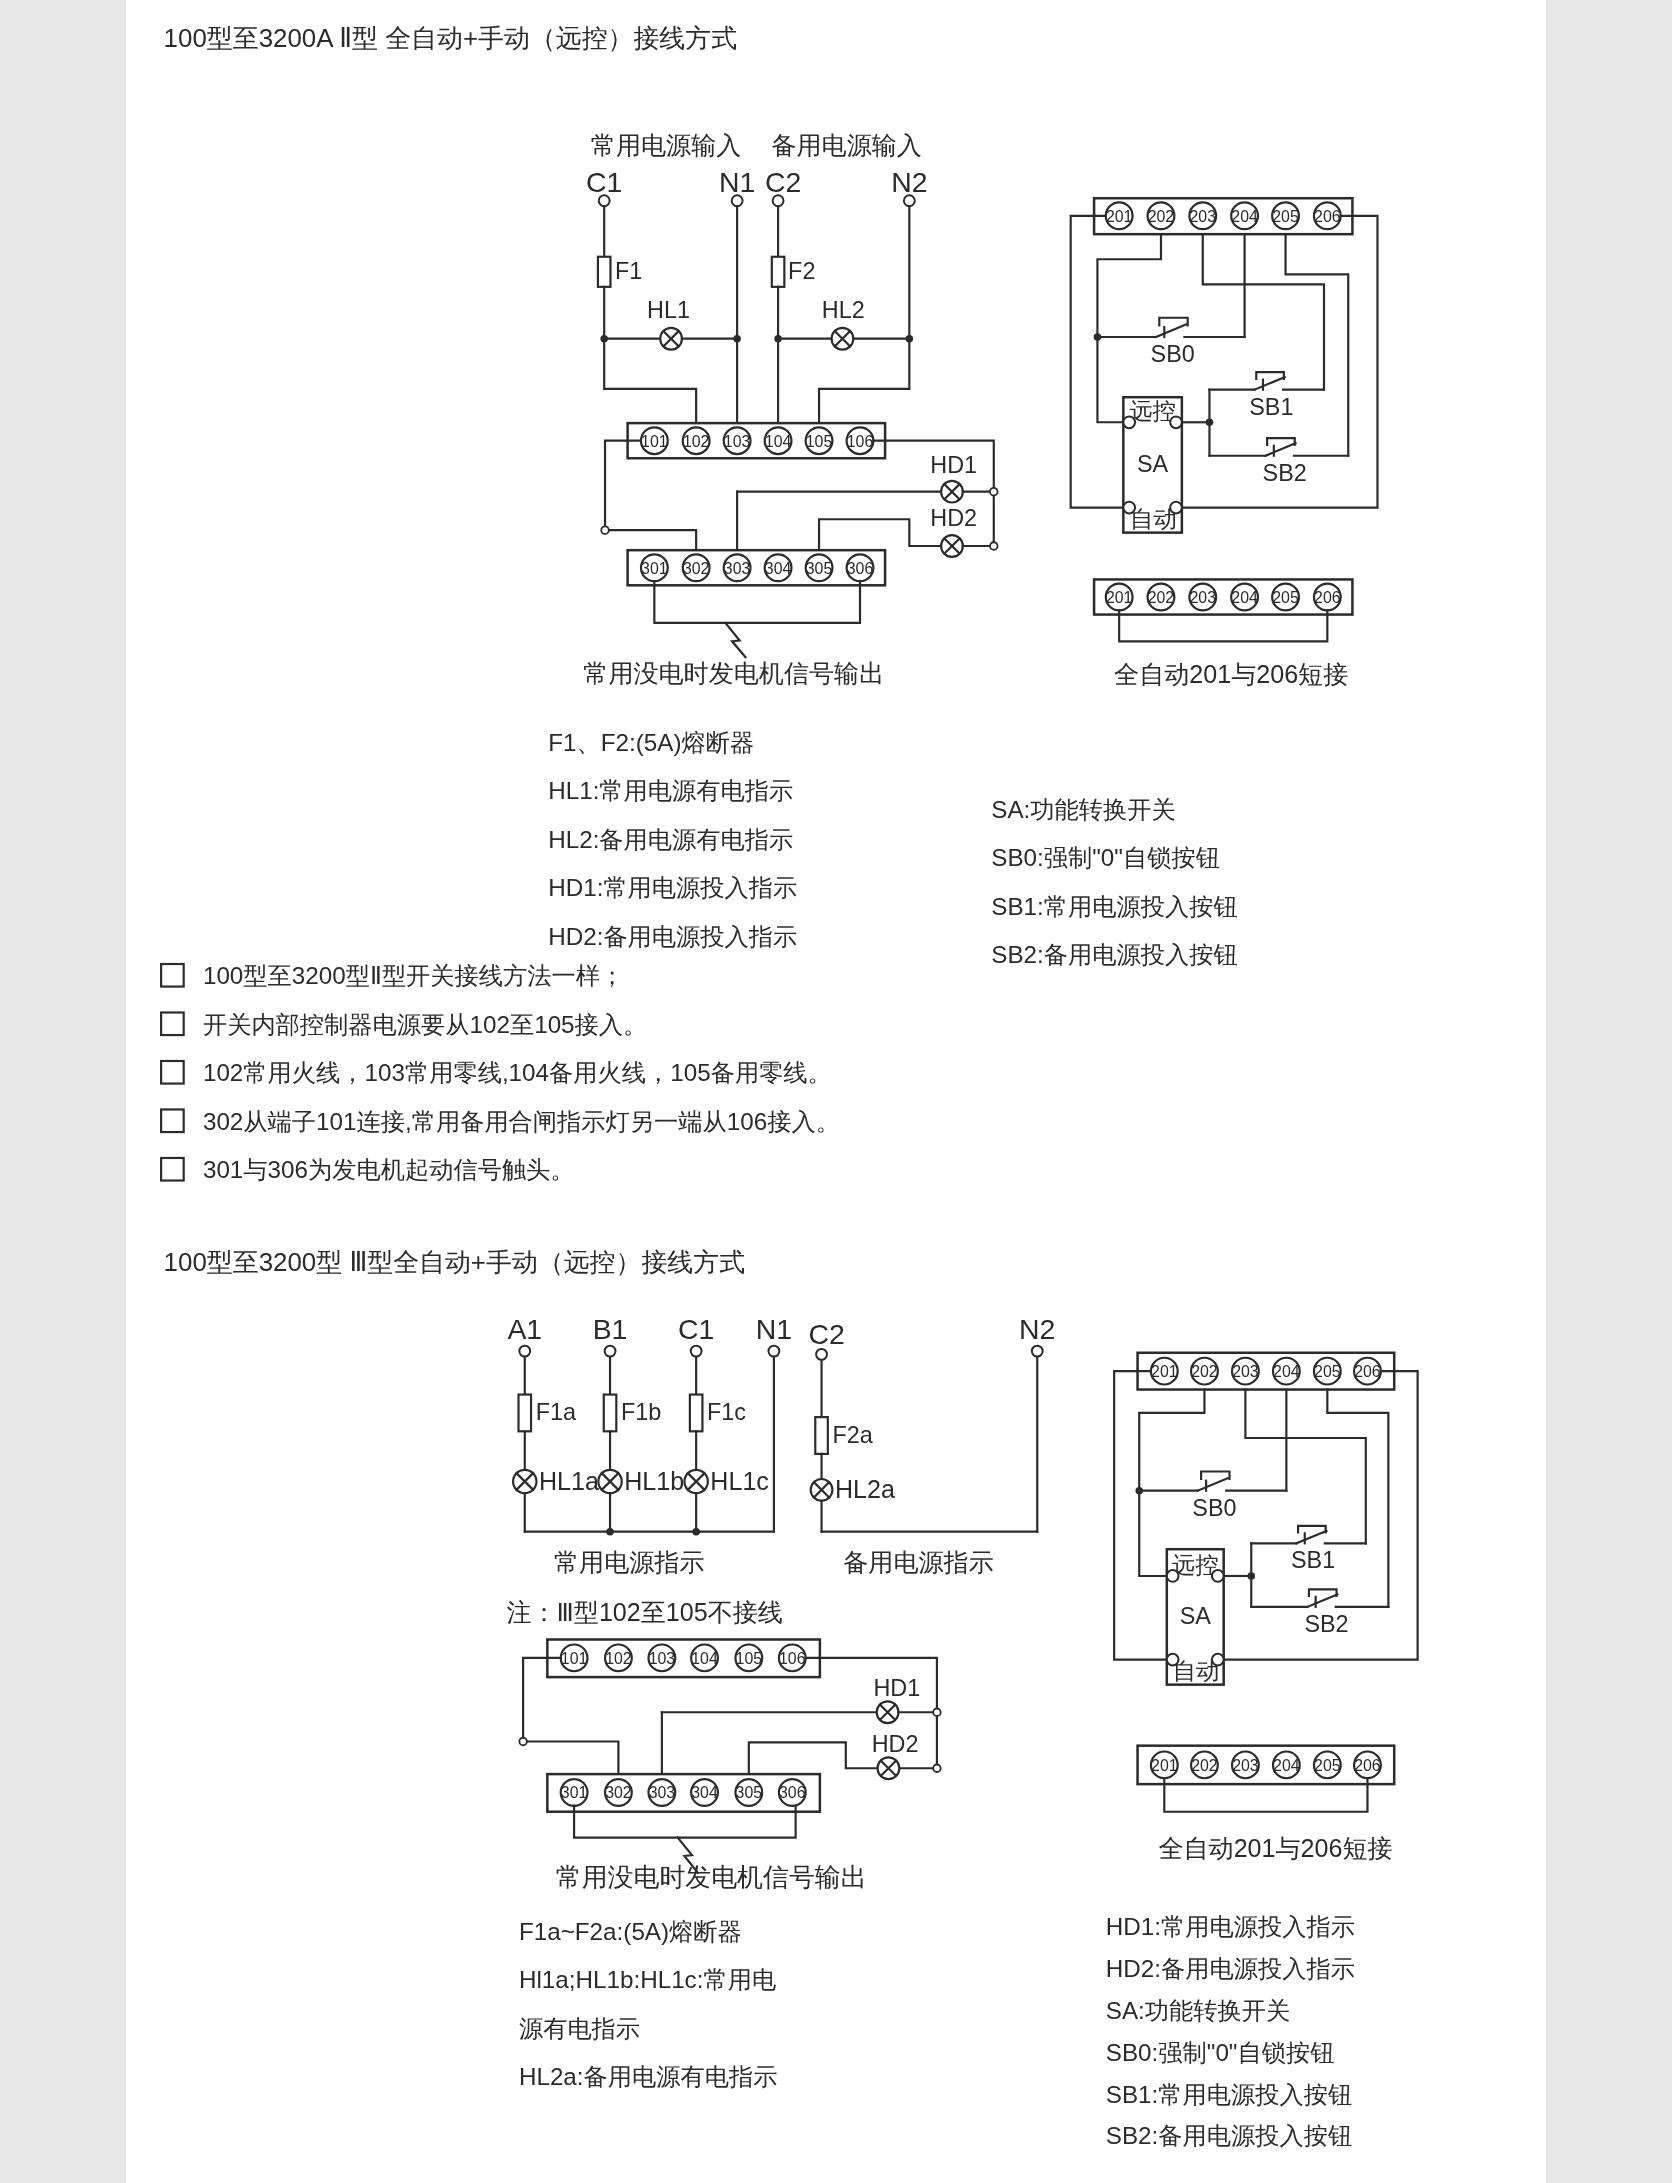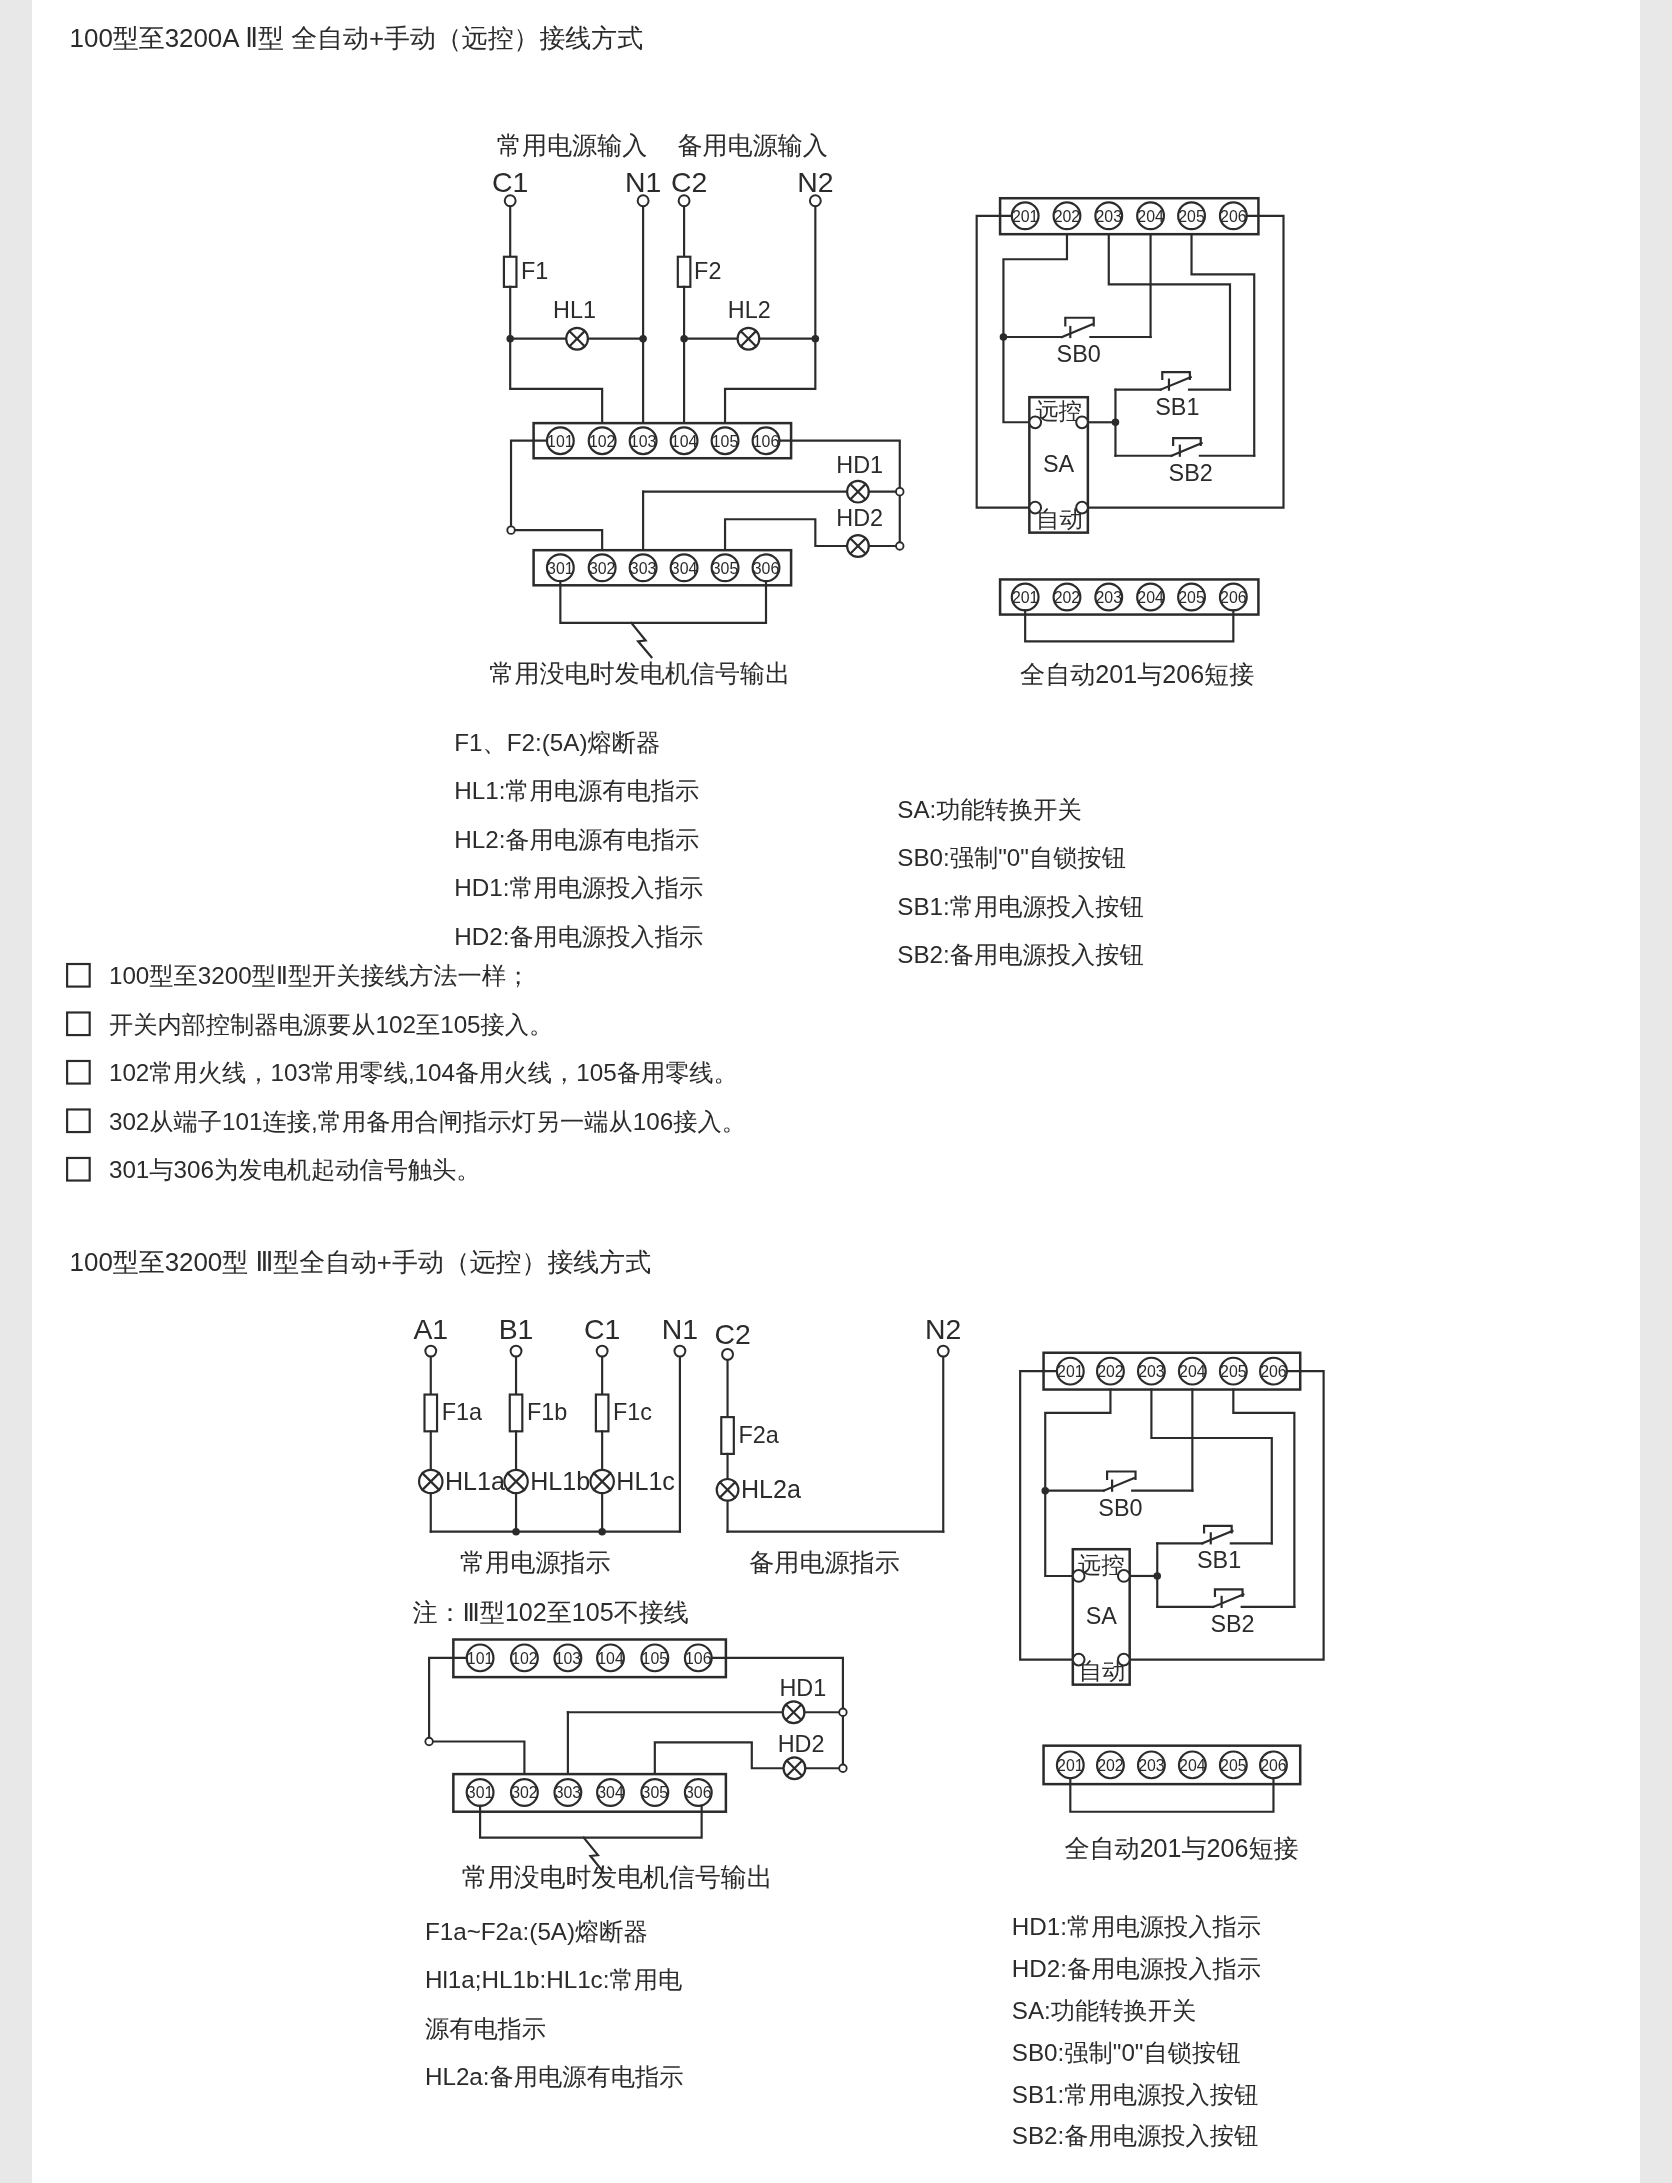--- a/index.html
+++ b/index.html
@@ -1,16 +1,16 @@
 <!DOCTYPE html>
 <html style="font-size:13.4px"><head>
 <meta charset="utf-8">
 <style>
   html,body{margin:0;padding:0;background:#e8e8e8;}
-  .page{width:1608px;height:2183px;background:#ffffff;position:relative;margin:0 auto;
+  .page{width:1420px;height:2183px;background:#ffffff;position:relative;margin:0 auto;
         font-family:"Liberation Sans","DejaVu Sans",sans-serif;}
   svg{position:absolute;left:0;top:0;}
   svg text{fill:#2b2b2b;font-family:"Liberation Sans","DejaVu Sans",sans-serif;}
   .w{stroke:#2b2b2b;stroke-width:2.6;fill:none;stroke-linecap:square;}
   .bx{stroke:#2b2b2b;stroke-width:3;fill:#ffffff;}
   .fz{stroke:#2b2b2b;stroke-width:2.6;fill:#ffffff;}
   .tc{stroke:#2b2b2b;stroke-width:2.6;fill:#ffffff;}
   .nc{stroke:#2b2b2b;stroke-width:2.4;fill:#ffffff;}
   .sc{stroke:#2b2b2b;stroke-width:2.4;fill:#ffffff;}
   .dot{fill:#2b2b2b;stroke:none;}

